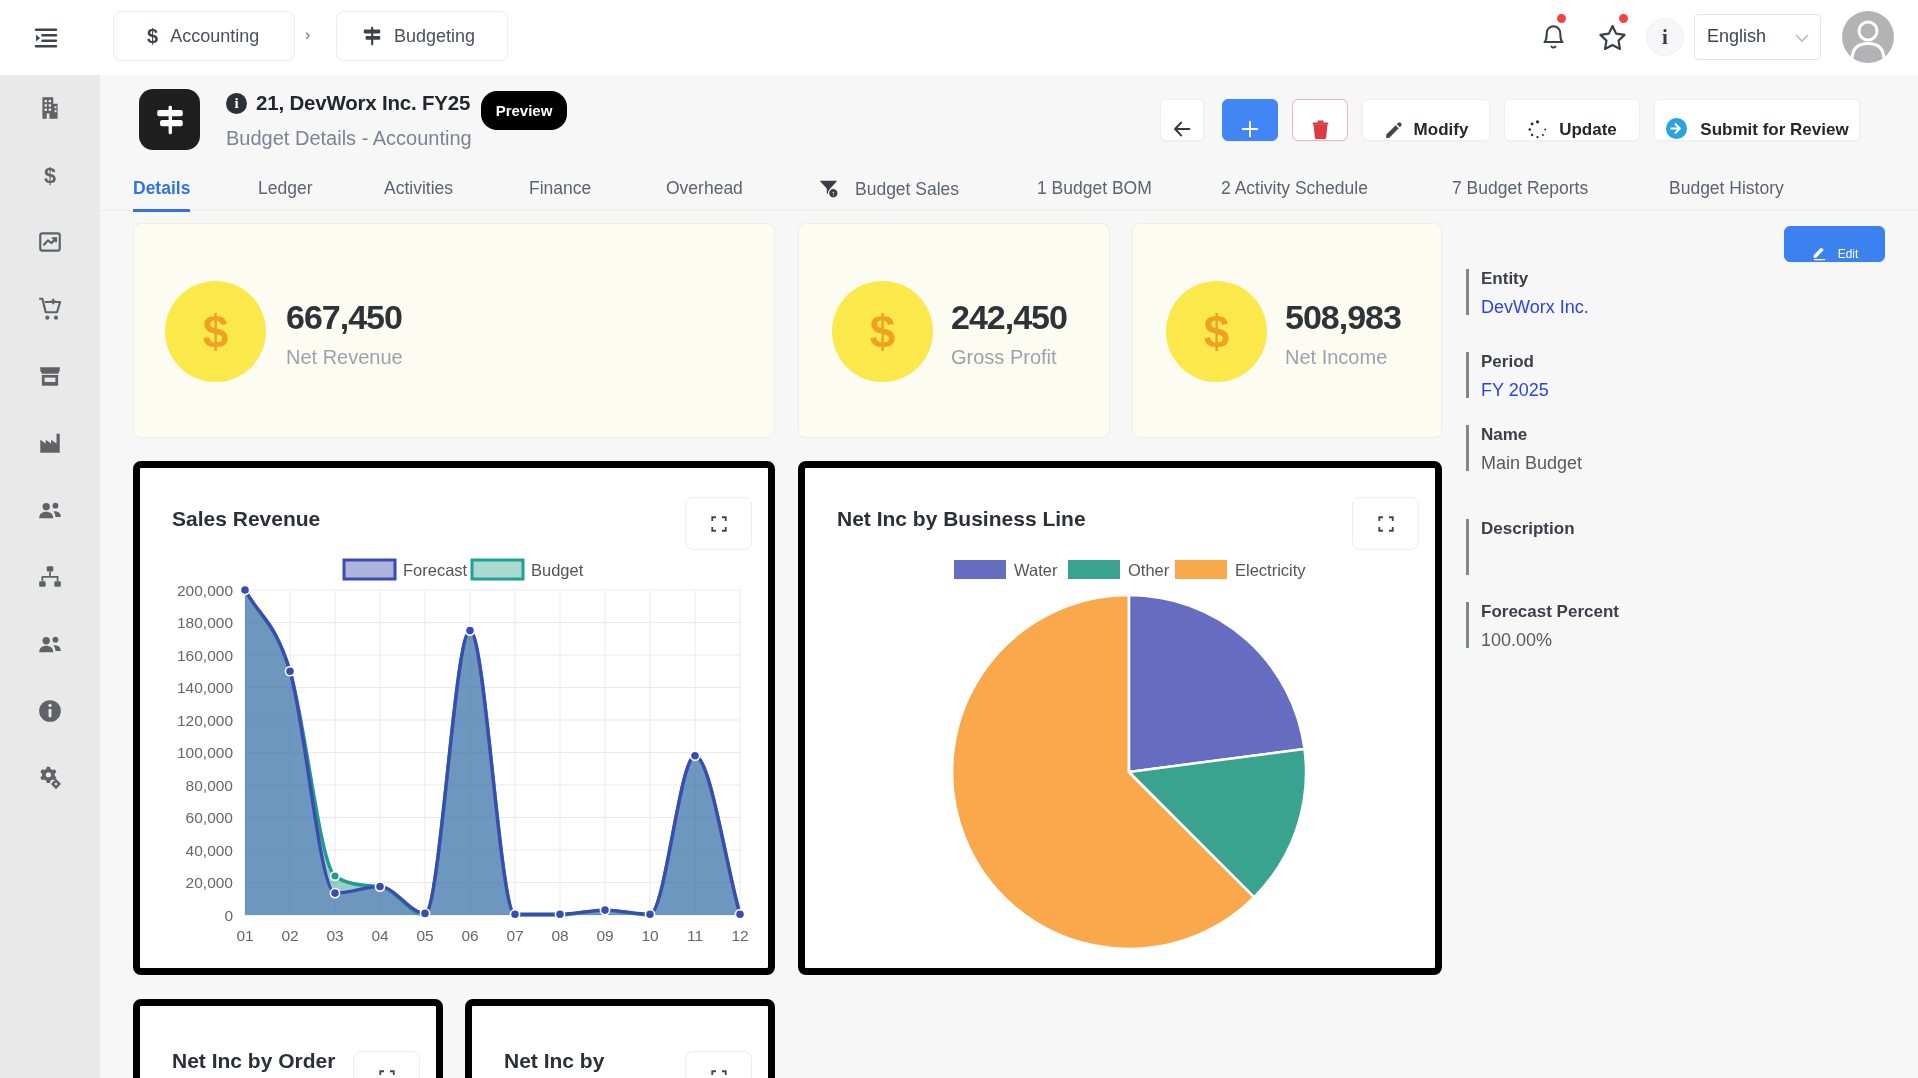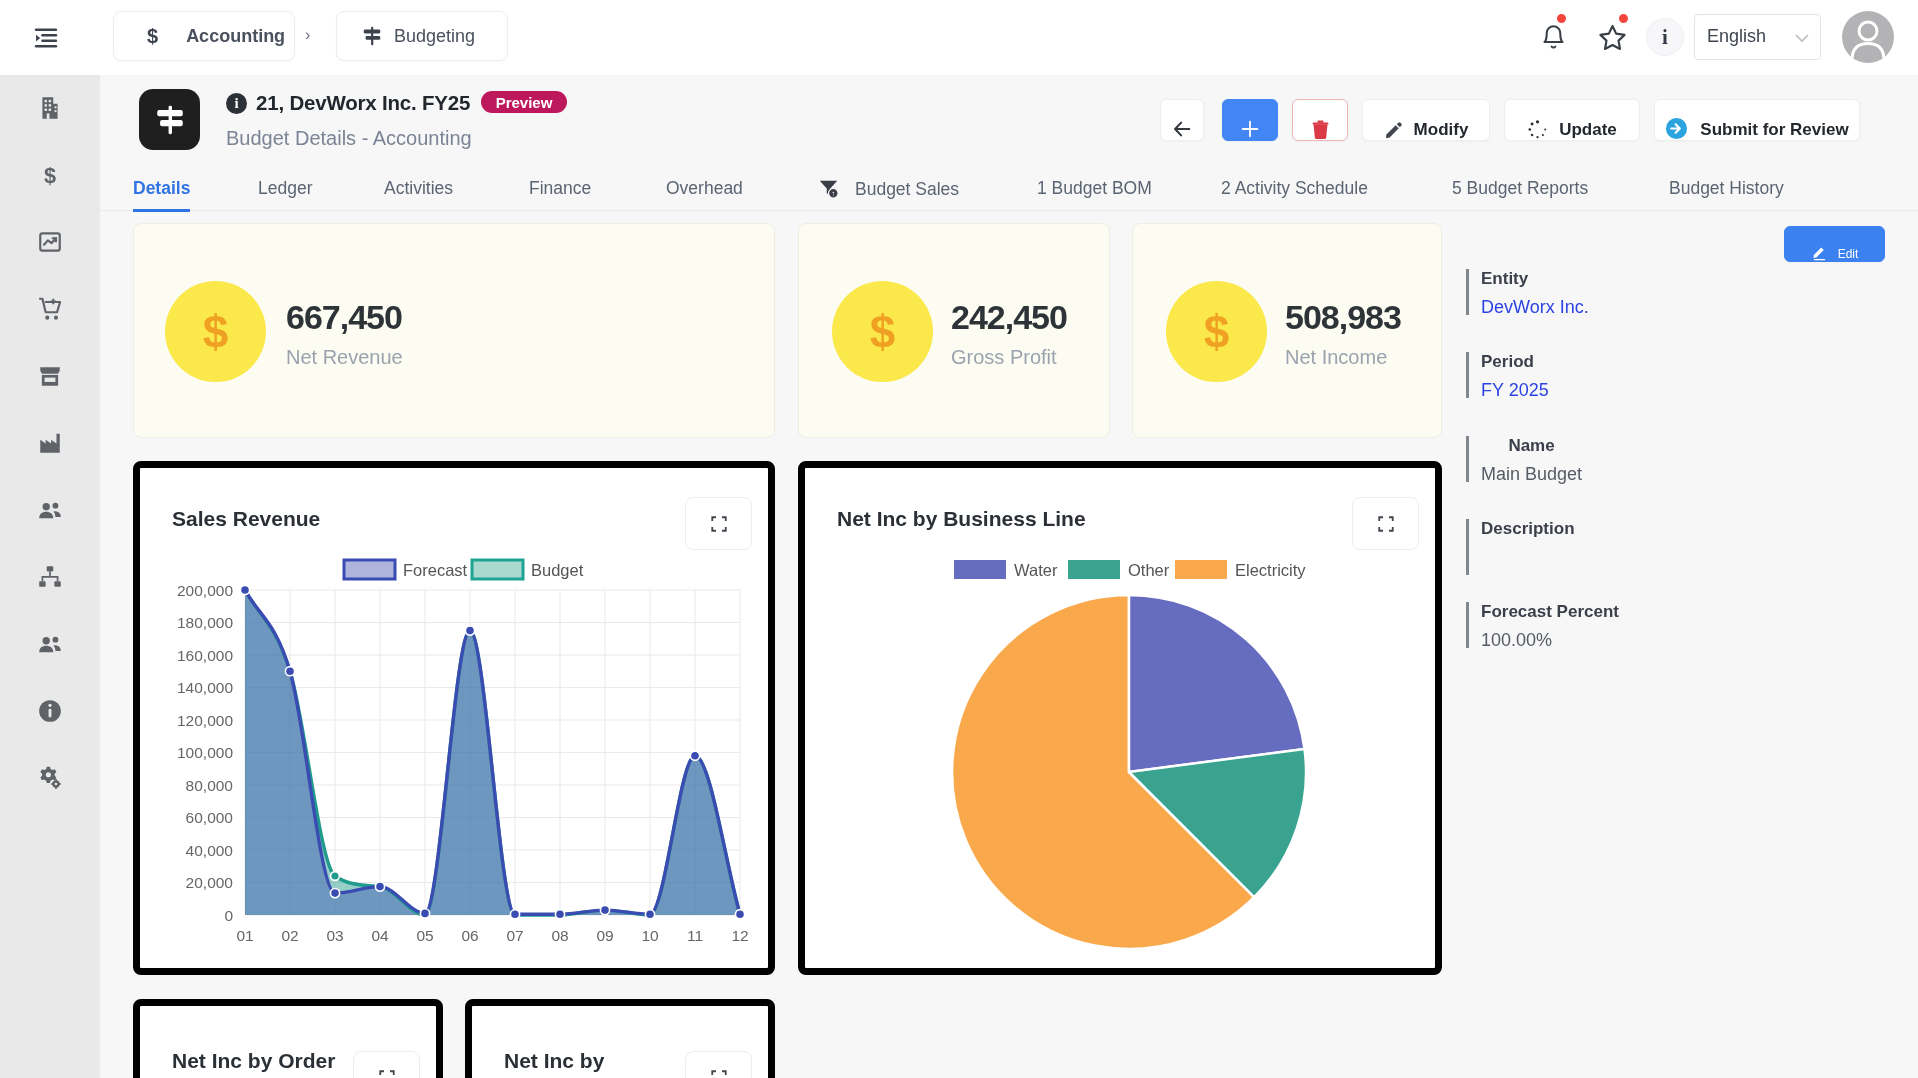--- a/index.html
+++ b/index.html
@@ -33,21 +33,21 @@
     <svg width="28" height="28" viewBox="0 0 24 24" fill="none" stroke="#3d434d" stroke-width="2.2" stroke-linecap="round">
       <line x1="3.5" y1="5" x2="20.5" y2="5"></line>
       <line x1="9" y1="9.7" x2="20.5" y2="9.7"></line>
       <line x1="9" y1="14.4" x2="20.5" y2="14.4"></line>
       <line x1="3.5" y1="19" x2="20.5" y2="19"></line>
       <path d="M3.5 9.2 L7 12.05 L3.5 14.9 Z" fill="#3d434d" stroke="none"></path>
     </svg>
   </div>
   <div class="chip" style="left:113px; width:182px;">
     <span style="margin-left:33px; font-weight:bold; font-size:20px; color:#3d434d;">$</span>
-    <span style="margin-left:28px;font-weight:bold;">Accounting</span>
+    <span style="margin-left:12px;">Accounting</span>
   </div>
   <div style="position:absolute; left:305px; top:26px; color:#6a7180; font-size:16px;">›</div>
   <div class="chip" style="left:336px; width:172px;">
     <svg style="margin-left:24px;" width="22" height="22" viewBox="0 0 24 24" fill="#3d434d">
       <rect x="11" y="2" width="2.4" height="20" rx="1"></rect>
       <rect x="3" y="5" width="18" height="4.2" rx="1.2"></rect>
       <rect x="5" y="12" width="16" height="4.2" rx="1.2"></rect>
     </svg>
     <span style="margin-left:11px;">Budgeting</span>
   </div>
@@ -176,21 +176,21 @@
 
   <div style="position:absolute; left:39px; top:14px; width:61px; height:61px; background:#1f1f1f; border-radius:14px; display:flex; align-items:center; justify-content:center;">
     <svg width="34" height="34" viewBox="0 0 24 24" fill="#fff">
       <rect x="11" y="2" width="2.4" height="20" rx="1"></rect>
       <rect x="3" y="5" width="18" height="4.4" rx="1.4"></rect>
       <rect x="5" y="12" width="16" height="4.4" rx="1.4"></rect>
     </svg>
   </div>
   <div style="position:absolute; left:126px; top:18px; width:21px; height:21px; border-radius:50%; background:#2c3137; color:#fff; display:flex; align-items:center; justify-content:center; font-family:'Liberation Serif',serif; font-weight:bold; font-size:15px;">i</div>
   <div style="position:absolute; left:156px; top:16px; font-size:20.5px; font-weight:bold; color:#22272d; letter-spacing:-0.2px;">21, DevWorx Inc. FY25</div>
-  <div style="position:absolute; left:381px; top:16px; width:86px; height:22px; background:#be185d; border-radius:16px; display:flex; align-items:center; justify-content:center; color:#fff; font-weight:bold; font-size:15px;">Preview</div>
+  <div style="position:absolute; left:381px; top:16px; width:86px; height:39px; background:#000000; border-radius:16px; display:flex; align-items:center; justify-content:center; color:#fff; font-weight:bold; font-size:15px;">Preview</div>
   <div style="position:absolute; left:126px; top:52px; font-size:20px; color:#7b8494;">Budget Details - Accounting</div>
 
   <div class="hbtn" style="left:1060px; width:44px;">
     <svg width="22" height="22" viewBox="0 0 24 24" fill="none" stroke="#33383f" stroke-width="2.2" stroke-linecap="round" stroke-linejoin="round">
         <line x1="20" y1="12" x2="5" y2="12"></line>
         <polyline points="11 5 4.5 12 11 19"></polyline>
       </svg>
   </div>
   <div class="hbtn" style="left:1122px; width:56px; background:#4286f5; border-color:#4286f5;">
     <svg width="22" height="22" viewBox="0 0 24 24" fill="none" stroke="#fff" stroke-width="2" stroke-linecap="round">
@@ -238,21 +238,21 @@
     <div class="tab" style="left:284px;">Activities</div>
     <div class="tab" style="left:429px;">Finance</div>
     <div class="tab" style="left:566px;">Overhead</div>
     <div class="tab" style="left:718px;"><svg style="vertical-align:-4px; margin-right:16px;" width="21" height="21" viewBox="0 0 24 24" fill="#3a3f47">
           <path d="M2 3 h20 l-8 9 v8 l-4 -2.5 v-5.5 Z"></path>
           <circle cx="17.5" cy="17.5" r="5.5" fill="#3a3f47" stroke="#fff" stroke-width="1.4"></circle>
           <text x="17.5" y="20.6" font-size="8.5" fill="#fff" text-anchor="middle" font-weight="bold">↑</text>
         </svg>Budget Sales</div>
     <div class="tab" style="left:937px;">1 Budget BOM</div>
     <div class="tab" style="left:1121px;">2 Activity Schedule</div>
-    <div class="tab" style="left:1352px;">5 Budget Reports</div>
+    <div class="tab" style="left:1352px;">7 Budget Reports</div>
     <div class="tab" style="left:1569px;">Budget History</div>
   </div>
 
   <div class="card statcard" style="left:33px; top:148px; width:642px; height:215px;">
     <div class="ycircle" style="left:31px; top:57px;">$</div>
     <div class="statval" style="top:74px;">667,450</div>
     <div class="statlab" style="top:122px;">Net Revenue</div>
   </div>
   <div class="card statcard" style="left:698px; top:148px; width:312px; height:215px;">
     <div class="ycircle" style="left:33px; top:57px;">$</div>
@@ -400,21 +400,21 @@
     Edit
   </div>
   <div class="rpfield" style="top:194px; height:46px;">
     <div class="fieldlab">Entity</div>
     <div class="fieldval" style="color:#2b43e3;">DevWorx Inc.</div>
   </div>
   <div class="rpfield" style="top:277px; height:46px;">
     <div class="fieldlab">Period</div>
     <div class="fieldval" style="color:#2b43e3;">FY 2025</div>
   </div>
-  <div class="rpfield" style="top:361px; height:46px;text-align:center;">
+  <div class="rpfield" style="top:350px; height:46px;">
     <div class="fieldlab">Name</div>
     <div class="fieldval" style="color:#565c64;">Main Budget</div>
   </div>
   <div class="rpfield" style="top:444px; height:56px;">
     <div class="fieldlab">Description</div>
   </div>
   <div class="rpfield" style="top:527px; height:46px;">
     <div class="fieldlab">Forecast Percent</div>
     <div class="fieldval" style="color:#565c64;">100.00%</div>
   </div>

